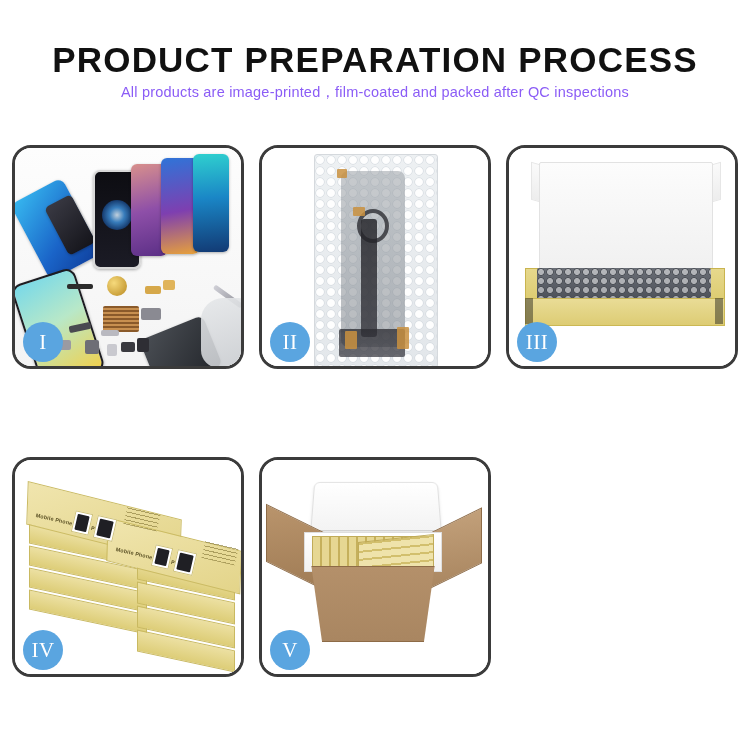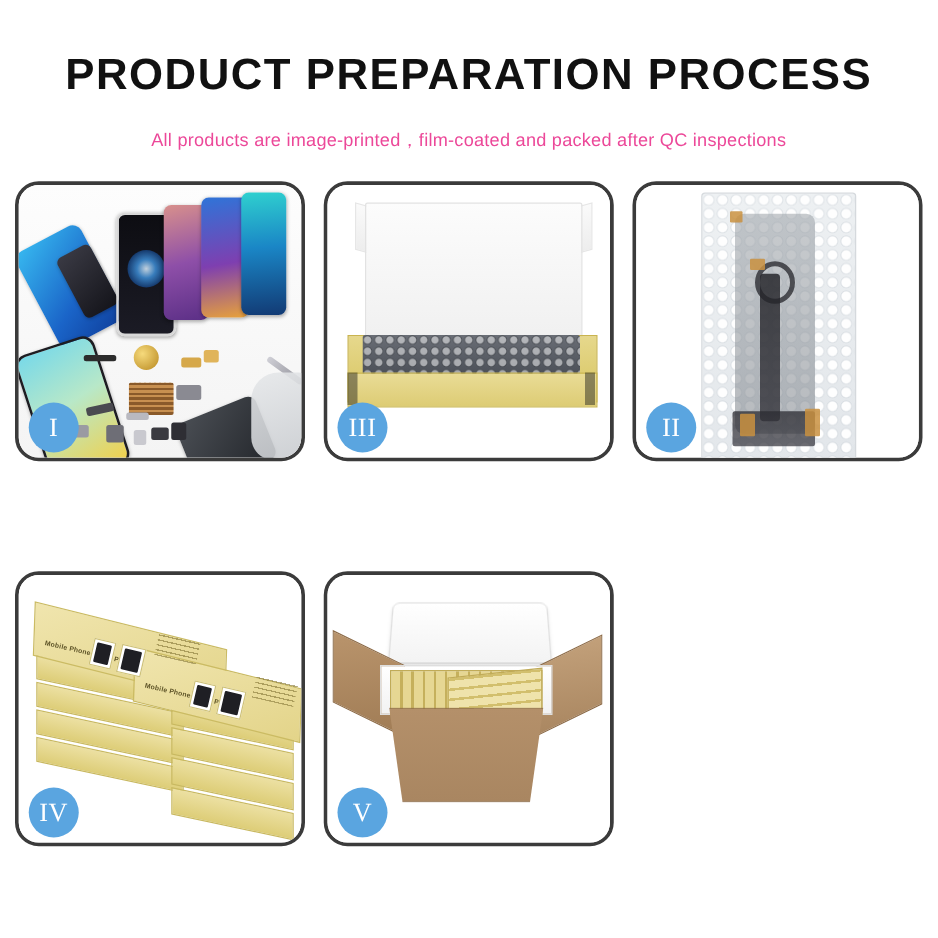--- a/index.html
+++ b/index.html
@@ -21,22 +21,22 @@
     font-size: 35px;
     font-weight: bold;
     letter-spacing: 1.2px;
     color: #111111;
     margin-top: 42px;
     line-height: 1.05;
     font-family: "Liberation Sans", sans-serif;
   }
   .subtitle {
     font-size: 14.5px;
-    color: #ec4899;
-    margin-top: 24px;
+    color: #8b5cf6;
+    margin-top: 4px;
     letter-spacing: .2px;
     font-family: "Liberation Sans", sans-serif;
   }
 
   
   .grid {
     position: absolute;
     left: 12px; top: 145px;
     width: 726px; height: 532px;
     display: grid;
@@ -361,47 +361,47 @@
         <div class="sp sp8"></div>
         <div class="sp sp9"></div>
         <div class="sp sp10"></div>
         <div class="tool"></div>
         <div class="hand"></div>
       </div>
       <div class="badge">I</div>
     </div>
 
     <div class="panel">
-      <div class="panel-inner p3">
-        <div class="lidflapL"></div>
-        <div class="lidflapR"></div>
-        <div class="boxlid"></div>
-        <div class="boxbase"></div>
-        <div class="foampack"></div>
-        <div class="boxbase-front"></div>
-        <div class="corner-dark-l"></div>
-        <div class="corner-dark-r"></div>
-      </div>
-      <div class="badge">III</div>
-    </div>
-
-    <div class="panel">
       <div class="panel-inner p2">
         <div class="bubblepack">
           <div class="inner-part"></div>
           <div class="flex-strip"></div>
           <div class="flex-strip2"></div>
           <div class="dark-foot"></div>
           <div class="tape tape1"></div>
           <div class="tape tape2"></div>
           <div class="tape tape3"></div>
           <div class="tape tape4"></div>
         </div>
       </div>
       <div class="badge">II</div>
+    </div>
+
+    <div class="panel">
+      <div class="panel-inner p3">
+        <div class="lidflapL"></div>
+        <div class="lidflapR"></div>
+        <div class="boxlid"></div>
+        <div class="boxbase"></div>
+        <div class="foampack"></div>
+        <div class="boxbase-front"></div>
+        <div class="corner-dark-l"></div>
+        <div class="corner-dark-r"></div>
+      </div>
+      <div class="badge">III</div>
     </div>
 
     <div class="panel">
       <div class="panel-inner p4">
         <div class="stack">
           <div class="sbox sl1"></div>
           <div class="sbox sl2"></div>
           <div class="sbox sl3"></div>
           <div class="sbox sl4"></div>
           <div class="sbox sr1"></div>

